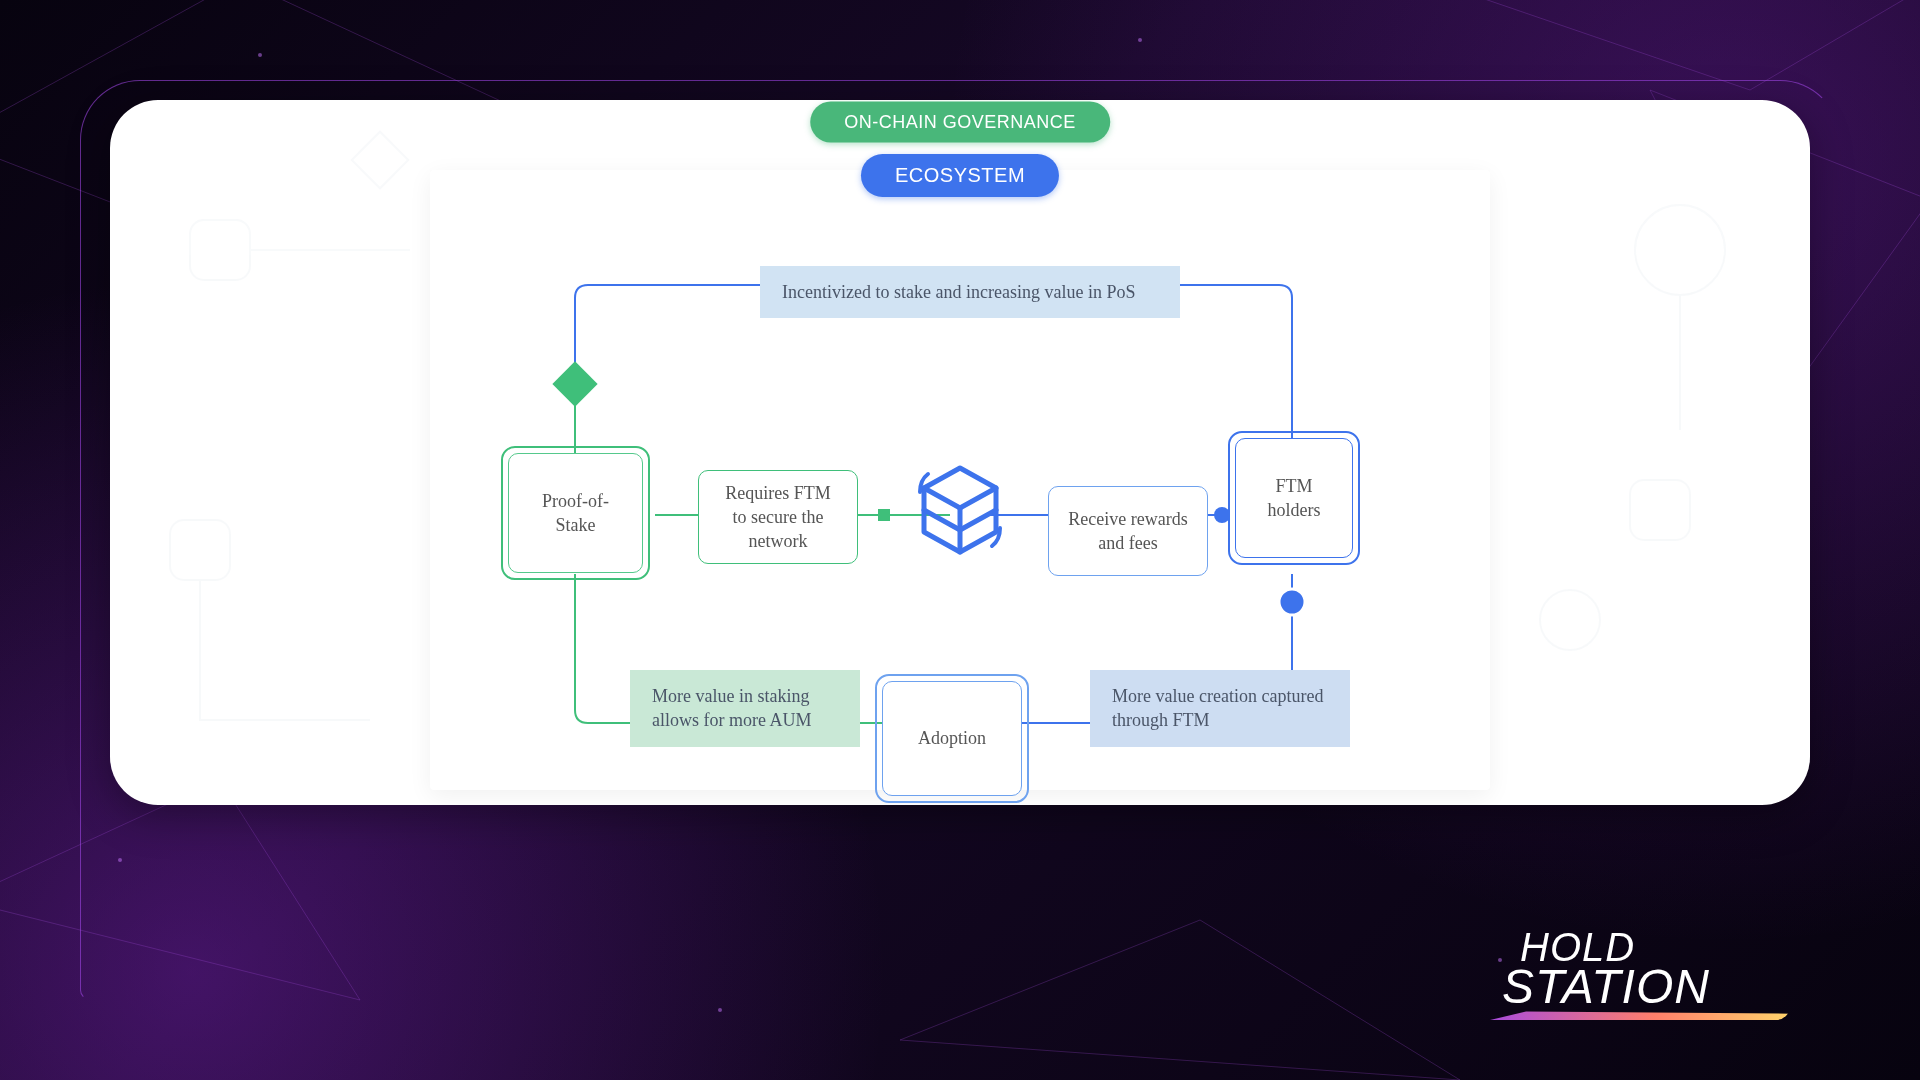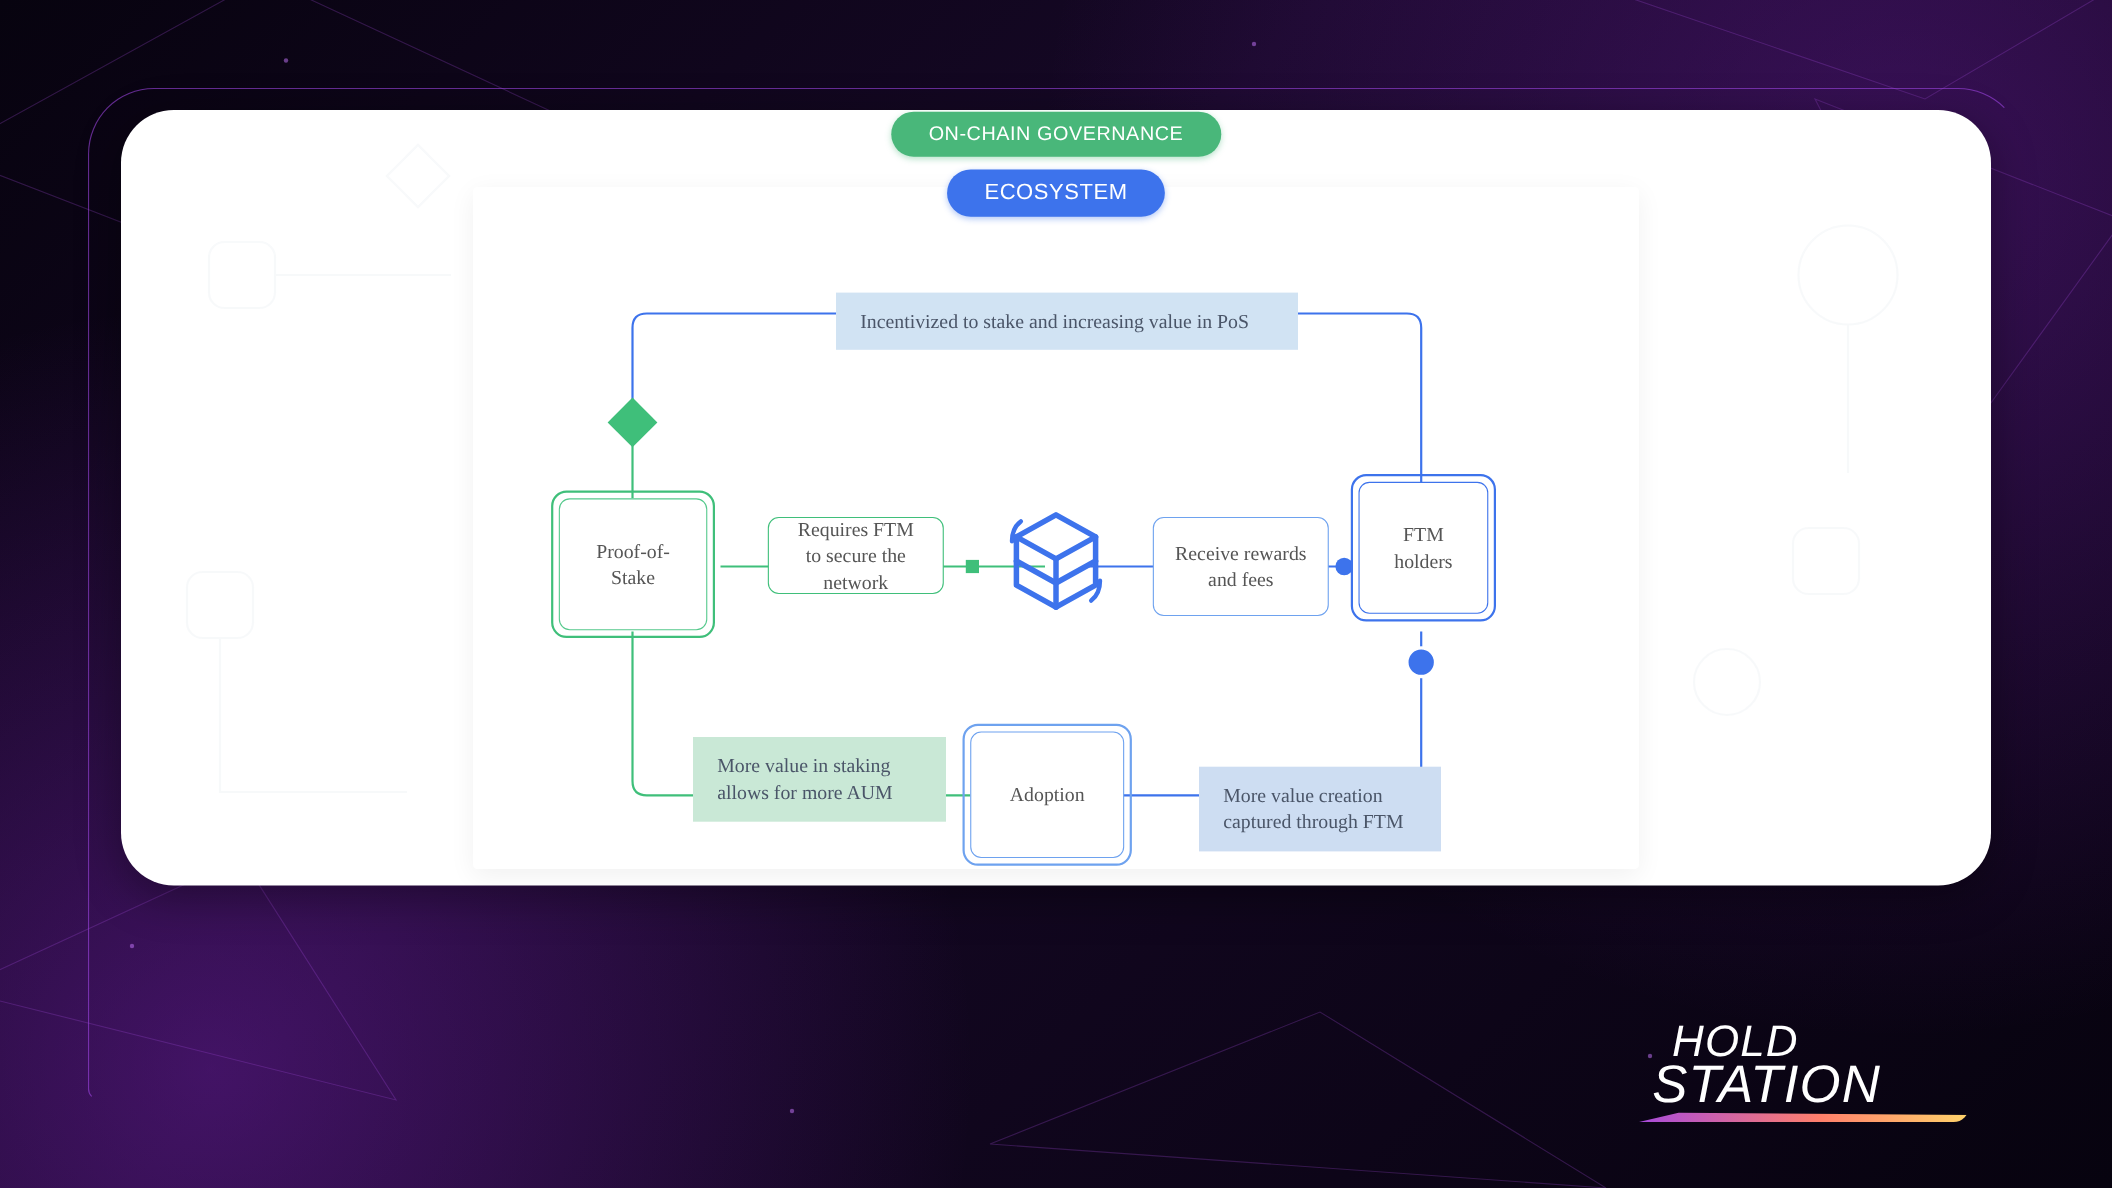--- a/index.html
+++ b/index.html
@@ -69,21 +69,21 @@
     content: "";
     position: absolute;
     inset: -8px;
     border: 2px solid var(--bc);
     border-radius: 14px;
     pointer-events: none;
   }
   .node.green  { --bc:#3fbf7a; border:1px solid #3fbf7a; border-radius:10px; }
   .node.greenD { --bc:#3fbf7a; border:1px solid #55c98c; border-radius:10px; }
   .node.blue   { --bc:#3d73ec; border:1px solid #3d73ec; border-radius:10px; }
-  .node.blueL  { --bc:#6ea2ef; border:1px solid #6ea2ef; border-radius:10px; }
+  .node.blueL  { --bc:#6ea2ef; border:1px solid #6ea2ef; border-radius:10px;margin-top:16px; }
 
   .tag {
     position: absolute;
     color: #4a5568;
     font-size: 18px;
     padding: 14px 22px;
     line-height: 1.35;
     background: rgba(0,0,0,0);
   }
   .tag.tblue { background: #d1e3f3; }
@@ -182,21 +182,21 @@
       </svg>
 
       <div class="tag tblue" style="left:330px; top:96px; width:420px;">
         <span>Incentivized to stake and increasing value in PoS</span>
       </div>
 
       <div class="node greenD double" style="left:78px; top:283px; width:135px; height:120px;">
         <span>Proof-of-Stake</span>
       </div>
 
-      <div class="node green" style="left:268px; top:300px; width:160px; height:70px;">
+      <div class="node green" style="left:268px; top:300px; width:160px; height:94px;">
         <span>Requires FTM to secure the network</span>
       </div>
 
       <div style="position:absolute; left:480px; top:280px; width:100px; height:120px;">
         <svg viewBox="0 0 100 120" width="100" height="120">
           <g fill="none" stroke="#3d73ec" stroke-width="5" stroke-linejoin="round" stroke-linecap="round">
             <path d="M50 18 L86 38 V82 L50 102 L14 82 V38 Z"></path>
             <path d="M14 38 L50 58 L86 38"></path>
             <path d="M50 58 V102"></path>
             <path d="M14 60 L50 80 L86 60"></path>
@@ -215,21 +215,21 @@
       </div>
 
       <div class="node blueL double" style="left:452px; top:495px; width:140px; height:115px;">
         <span>Adoption</span>
       </div>
 
       <div class="tag tgreen" style="left:200px; top:500px; width:230px;">
         <span>More value in staking allows for more AUM</span>
       </div>
 
-      <div class="tag tblue2" style="left:660px; top:500px; width:220px;margin-top:27px;">
+      <div class="tag tblue2" style="left:660px; top:500px; width:260px;">
         <span>More value creation captured through FTM</span>
       </div>
 
     </div>
   </div>
 </div>
 
 <div class="logo">
   <div class="l1">HOLD</div>
   <div class="l2">STATION</div>

